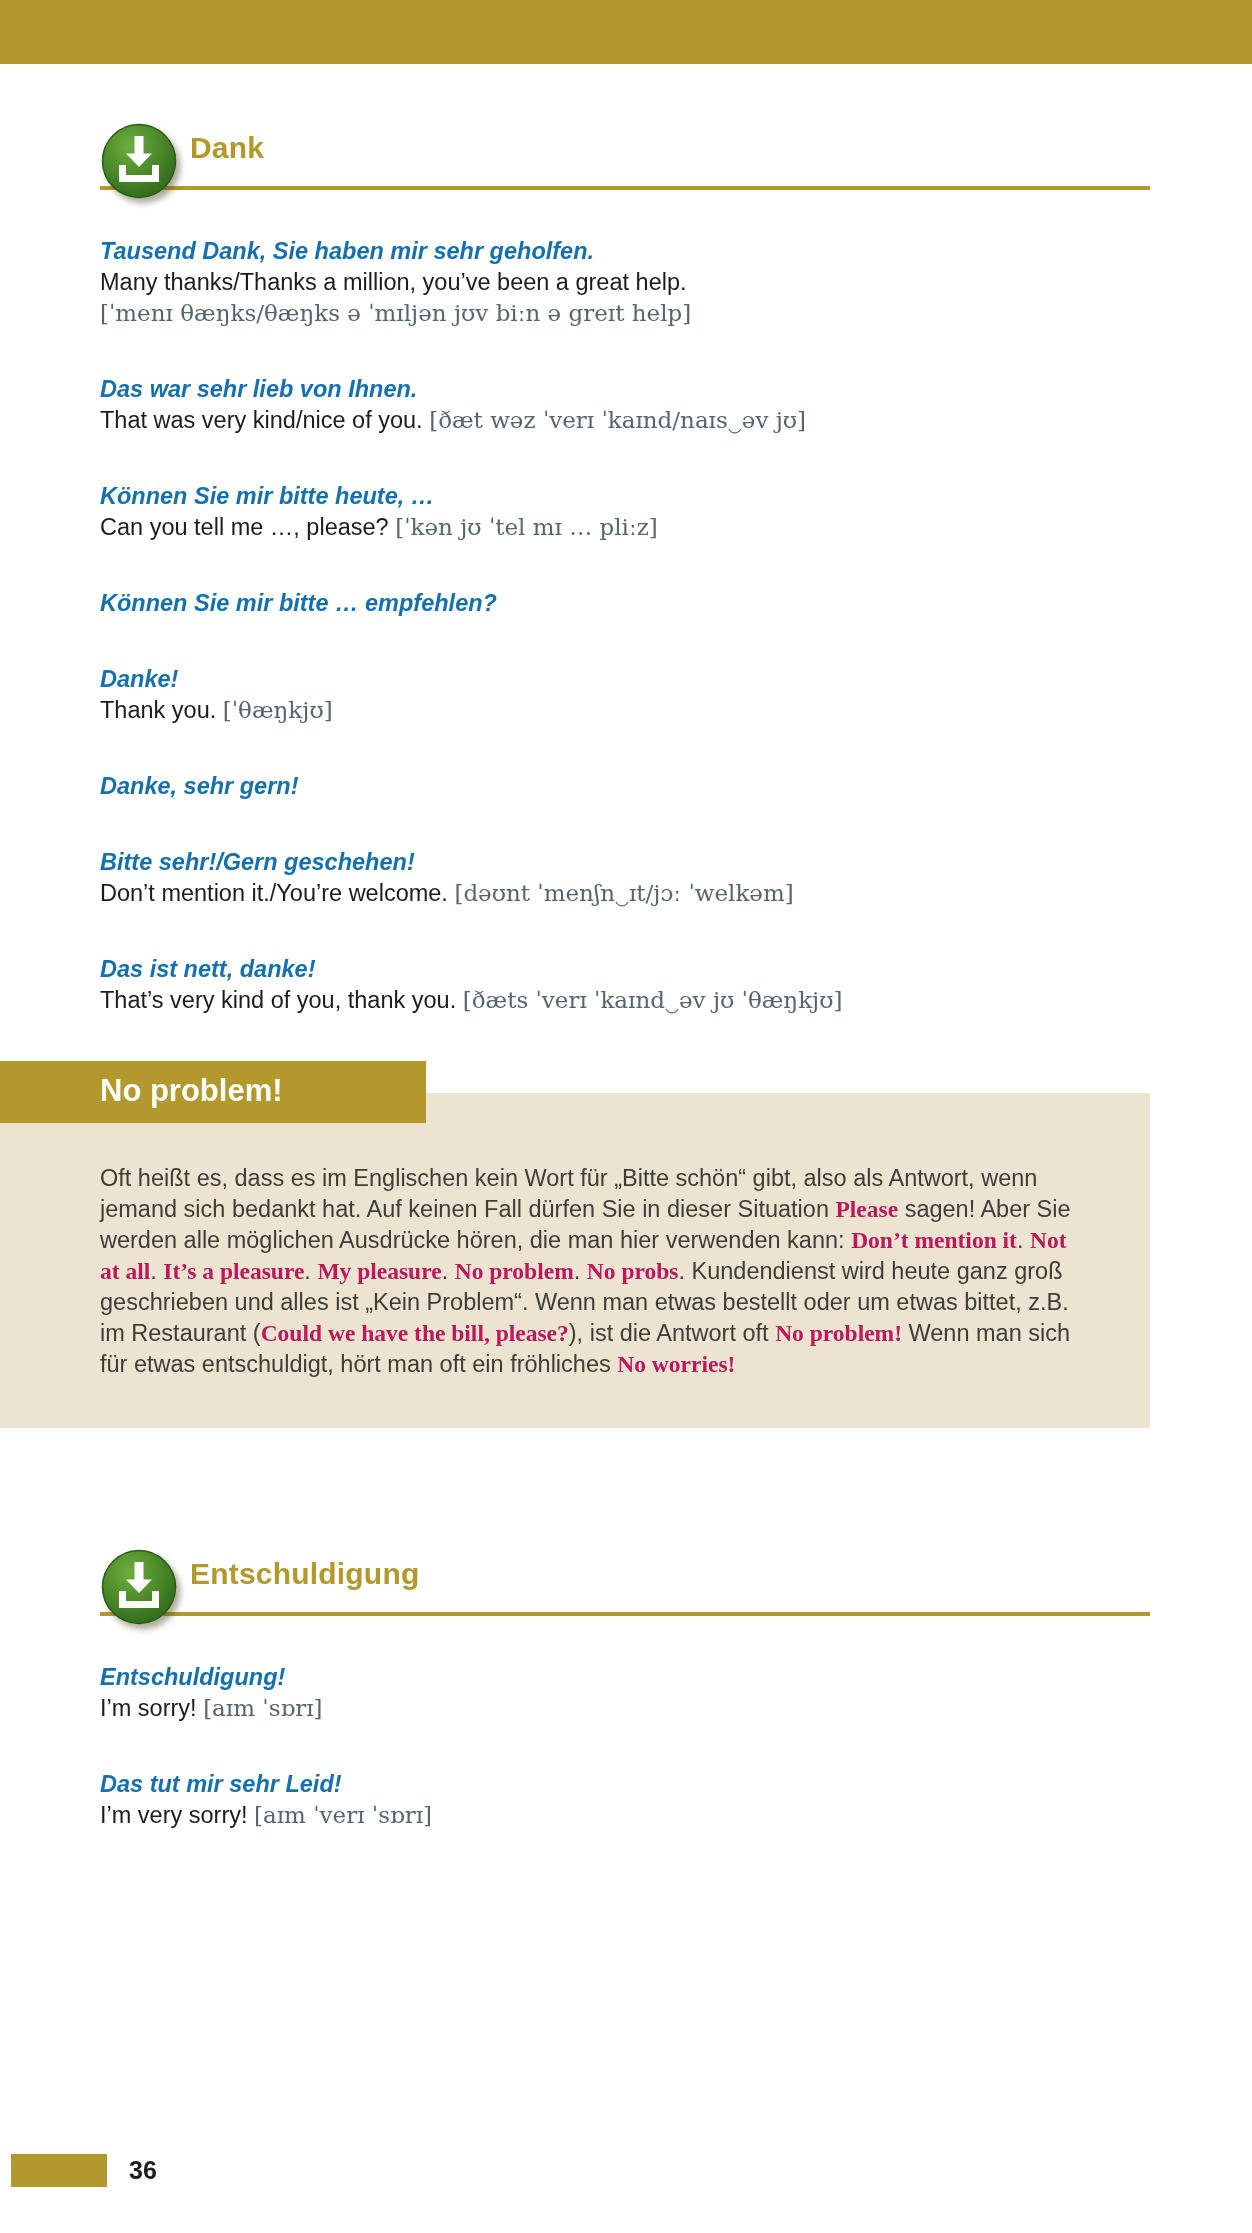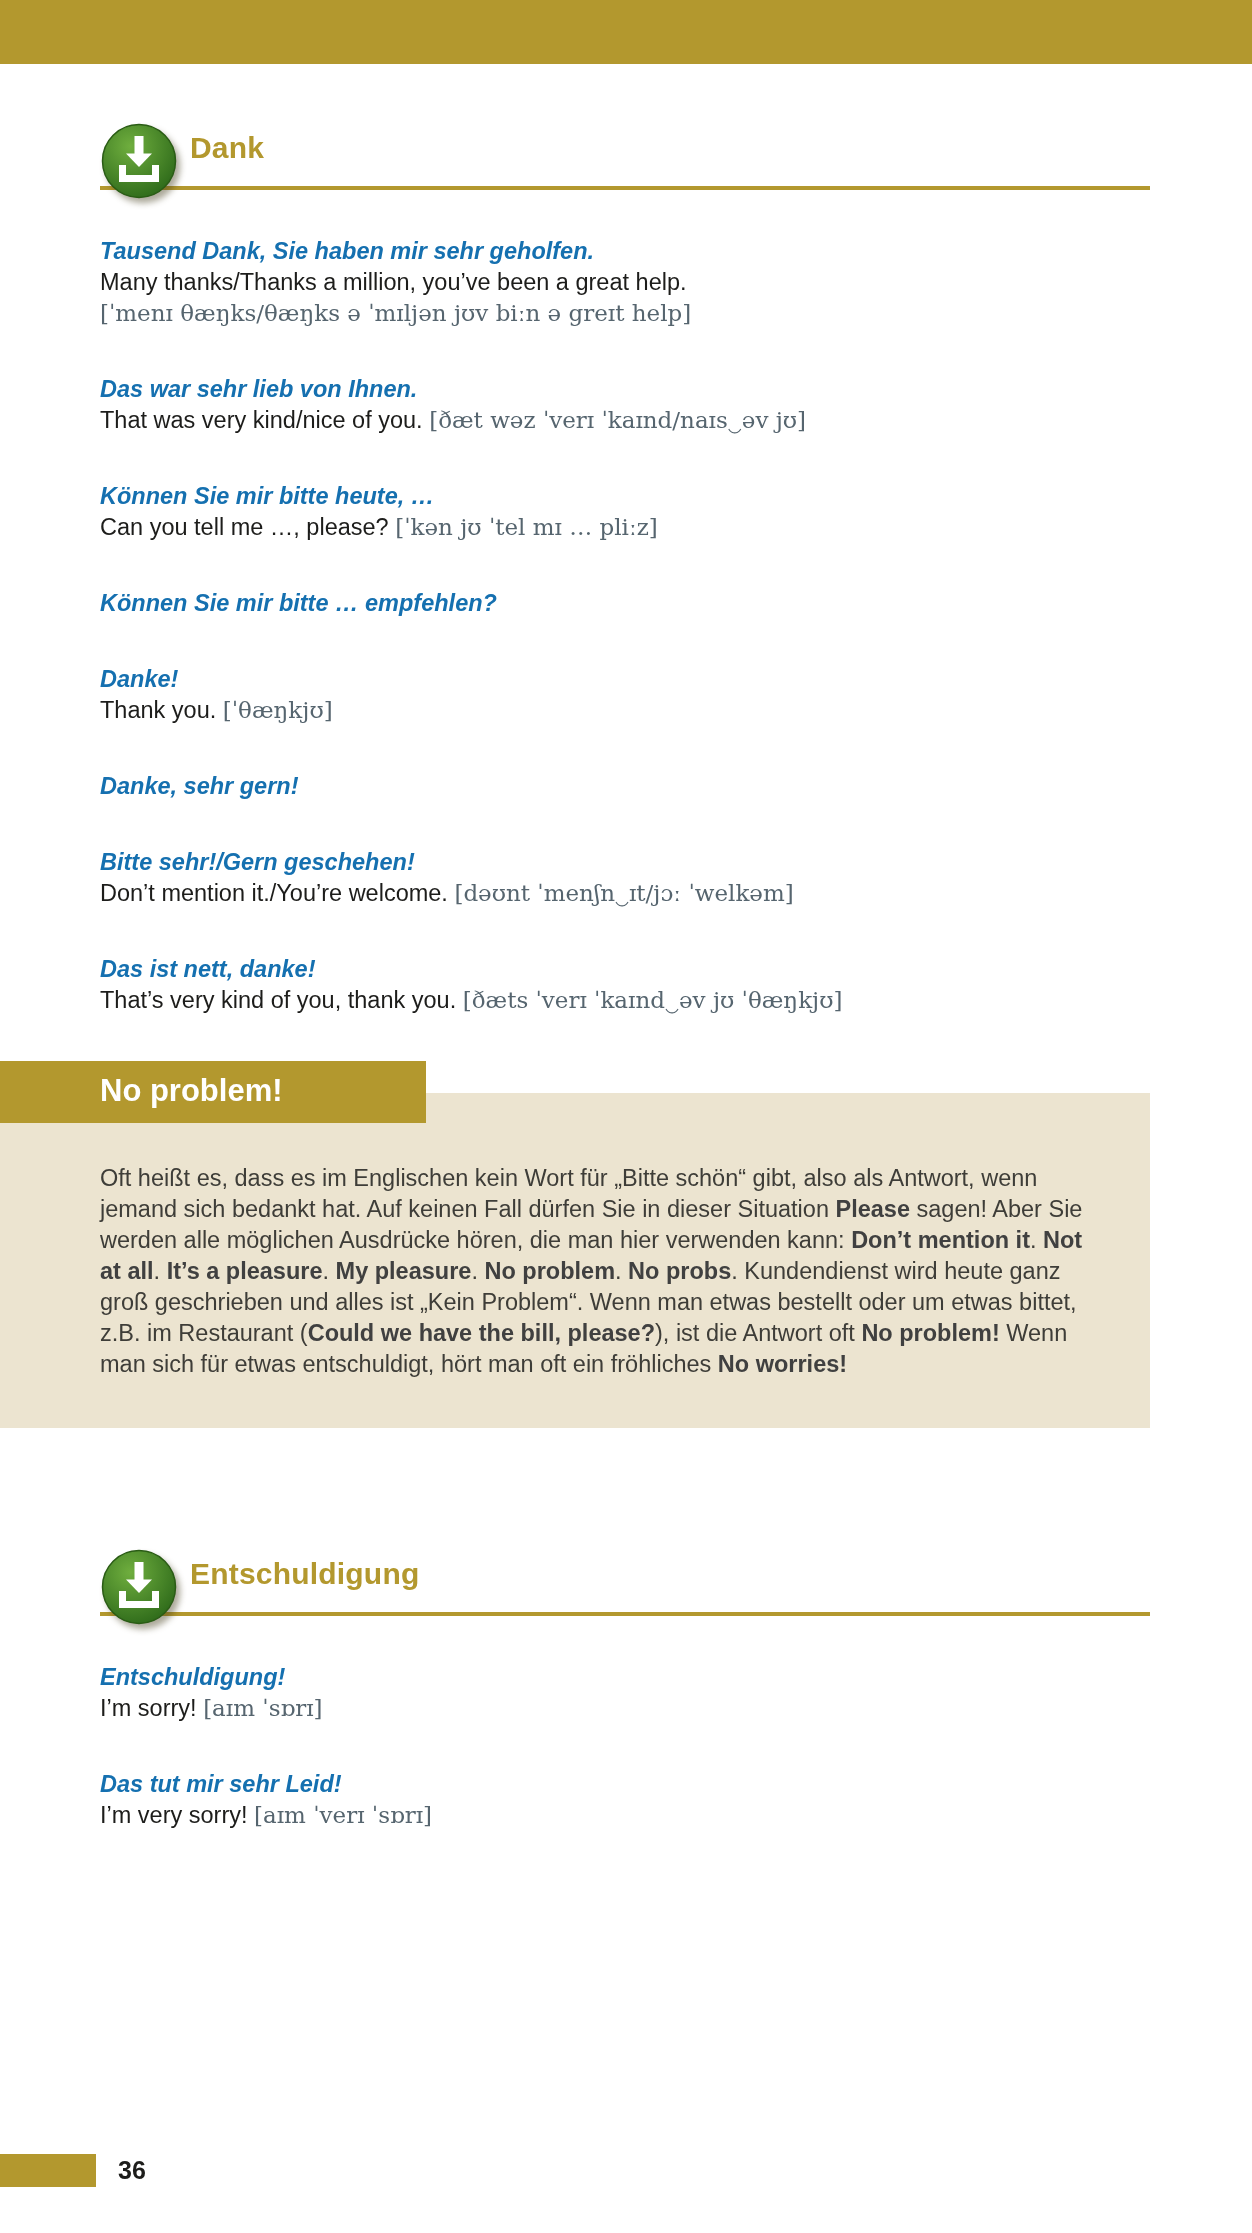--- a/index.html
+++ b/index.html
@@ -74,26 +74,26 @@
     position:relative;z-index:2;
   }
   .infobox-body{
     margin-top:-30px;
     background:var(--beige);
     padding:70px 62px 48px 100px;
     font-size:23.5px;line-height:31px;
     color:var(--infotext);
     position:relative;z-index:1;
   }
-  .infobox-body strong{color:#404040;font-weight:bold;}
+  .infobox-body strong{color:#be185d;font-weight:bold;font-family:Liberation Serif, serif;}
   .section-second{margin-top:110px;}
   
   .footer{
     position:absolute;left:0;bottom:46px;
-    display:flex;align-items:center;
+    display:flex;align-items:center;padding-left:11px;
   }
   .footer-bar{width:96px;height:33px;background:var(--gold);}
   .footer-num{margin-left:22px;font-size:25px;font-weight:bold;color:var(--text);}
   .defs-holder{position:absolute;width:0;height:0;overflow:hidden;}
 </style>
 </head>
 <body>
 
 <svg class="defs-holder" aria-hidden="true">
   <defs>

